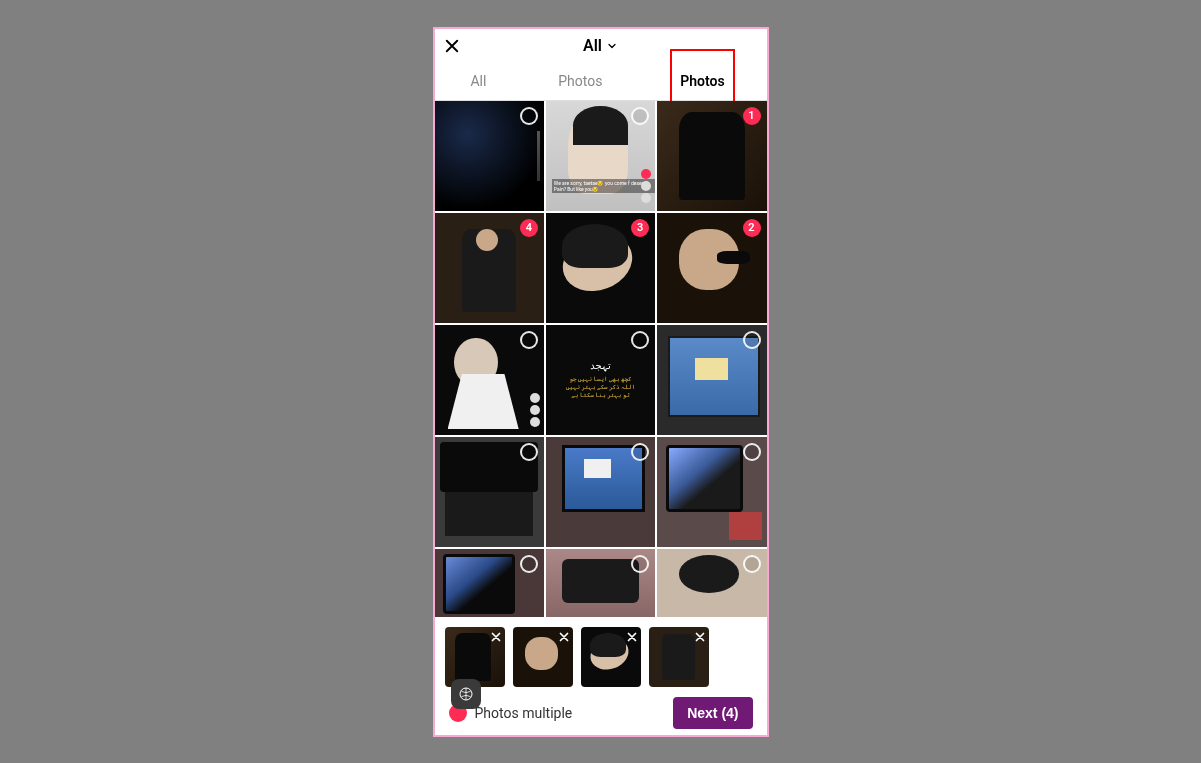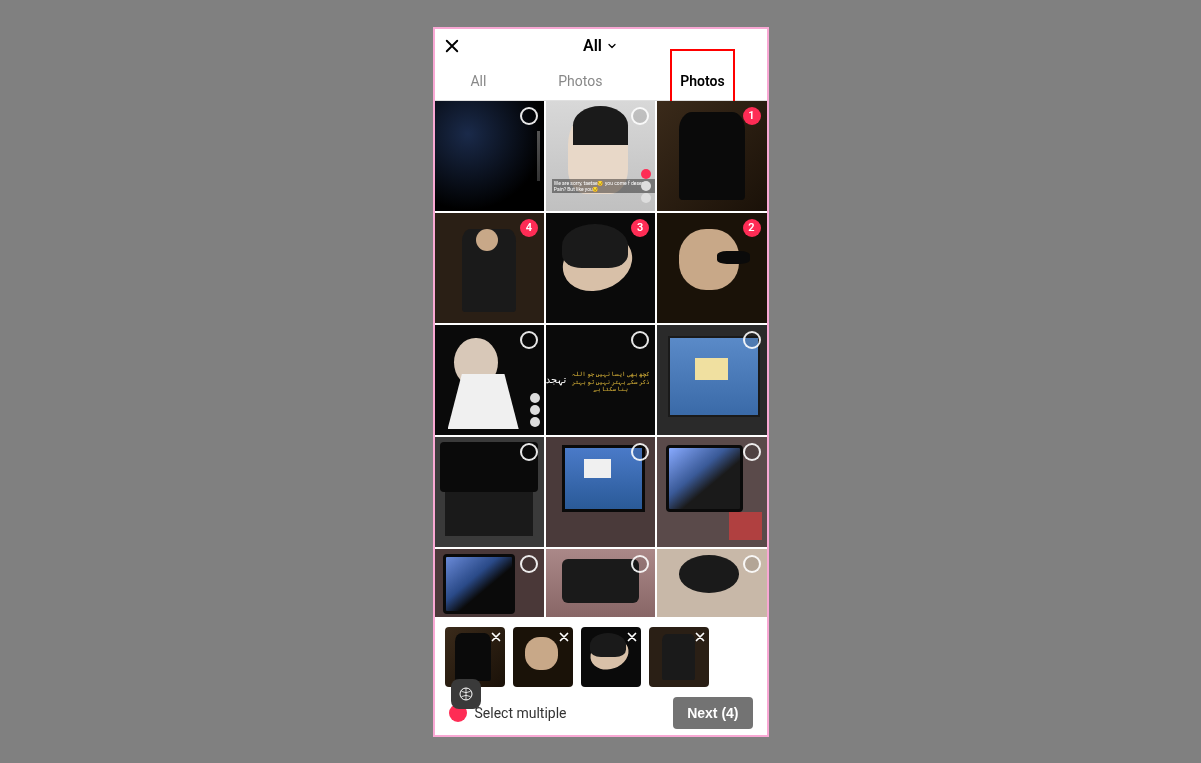--- a/index.html
+++ b/index.html
@@ -149,21 +149,21 @@
   .t5::after { content:''; position:absolute; left:15%; top:10%; width:60%; height:40%; background:#1a1a1a; border-radius:50% 50% 30% 30%; }
   .t6 { background: #1a1208; }
   .t6::before { content:''; position:absolute; left:20%; top:15%; width:55%; height:55%; background:#c8a888; border-radius:45%; }
   .t6::after { content:''; position:absolute; left:55%; top:35%; width:30%; height:12%; background:#0a0a0a; border-radius:30%; }
   .t7 { background: #0a0a0a; }
   .t7::before { content:''; position:absolute; left:18%; top:12%; width:40%; height:45%; background:#d8c8b8; border-radius:50%; }
   .t7::after { content:''; position:absolute; left:12%; top:45%; width:65%; height:50%; background:#f0f0f0; clip-path:polygon(20% 0, 80% 0, 100% 100%, 0 100%); }
   .t7 .tie { position:absolute; left:38%; top:50%; width:8%; height:40%; background:#0a0a0a; }
   .t7 .sideicons { position:absolute; right:2px; bottom:6px; width:14px; }
   .t7 .sideicons div { width:10px; height:10px; border-radius:50%; margin:2px auto; background:#ddd; }
-  .t8 { background: #0a0a0a; display:flex; flex-direction:row; align-items:center; justify-content:center; padding:0; }
+  .t8 { background: #0a0a0a; display:flex; flex-direction:column; align-items:center; justify-content:center; padding:20px; }
   .t8 .ar1 { font-size:10px; color:#fff; font-family: serif; }
   .t8 .ar2 { font-size:6px; color:#d4af37; text-align:center; line-height:1.3; margin-top:4px; direction:rtl; }
   .t9 { background: #2a2a2a; }
   .t9::before { content:''; position:absolute; left:10%; top:10%; width:80%; height:70%; background:linear-gradient(#5a8ac8, #3a6aa8); border:2px solid #1a1a1a; }
   .t9::after { content:''; position:absolute; left:35%; top:30%; width:30%; height:20%; background:#f0e0a0; }
   .t10 { background: #3a3a3a; }
   .t10::before { content:''; position:absolute; left:5%; top:5%; width:90%; height:45%; background:#0a0a0a; border-radius:4px; }
   .t10::after { content:''; position:absolute; left:10%; top:50%; width:80%; height:40%; background:#1a1a1a; }
   .t11 { background: #4a3a3a; }
   .t11::before { content:''; position:absolute; left:15%; top:8%; width:70%; height:55%; background:linear-gradient(#4a7ac8, #2a5a98); border:3px solid #0a0a0a; }
@@ -226,21 +226,21 @@
     font-size:14px;
     color:#333;
   }
   .select-multi-circle {
     width:18px;
     height:18px;
     border-radius:50%;
     background:#fe2c55;
   }
   .next-btn {
-    background:#737373;
+    background:#701a75;
     color:#fff;
     border:none;
     border-radius:4px;
     padding:8px 14px;
     font-size:14px;
     font-weight:600;
     cursor:pointer;
   }
   .overlay-pill {
     position:absolute;
@@ -366,21 +366,21 @@
     <div class="sel-thumb s4">
       <div class="remove"><svg viewBox="0 0 24 24">
             <path d="M6 6 L18 18 M18 6 L6 18" stroke="#fff" stroke-width="3" stroke-linecap="round"></path>
           </svg></div>
     </div>
   </div>
 
   <div class="footer">
     <div class="select-multi">
       <div class="select-multi-circle"></div>
-      <span>Select multiple</span>
+      <span>Photos multiple</span>
     </div>
     <button class="next-btn">Next (4)</button>
   </div>
 
   <div class="overlay-pill">
     <svg viewBox="0 0 24 24">
       <circle cx="12" cy="12" r="9" fill="none" stroke="#fff" stroke-width="1.5"></circle>
       <path d="M12 3 V21 M5 8 Q12 12 19 8 M5 16 Q12 12 19 16" stroke="#fff" stroke-width="1.2" fill="none"></path>
     </svg>
   </div>

